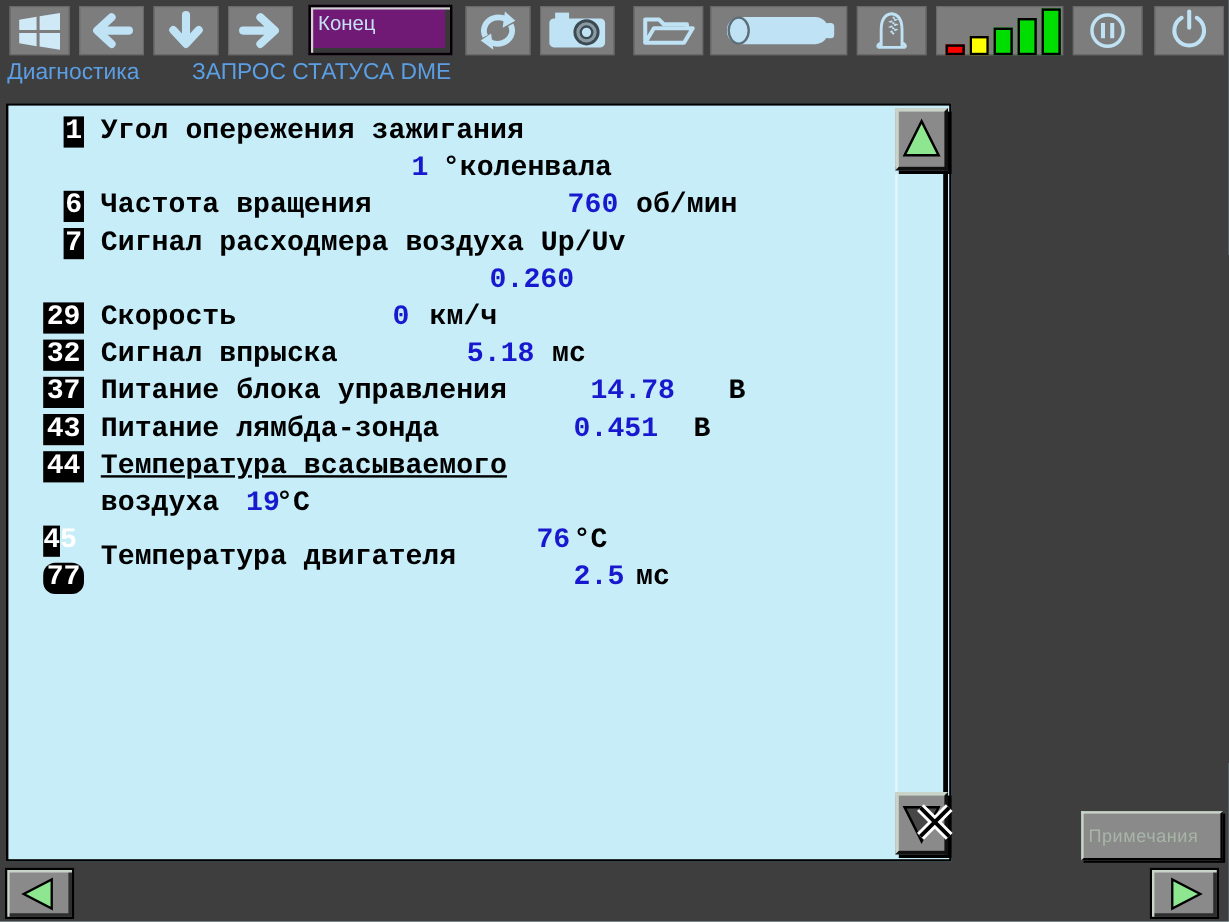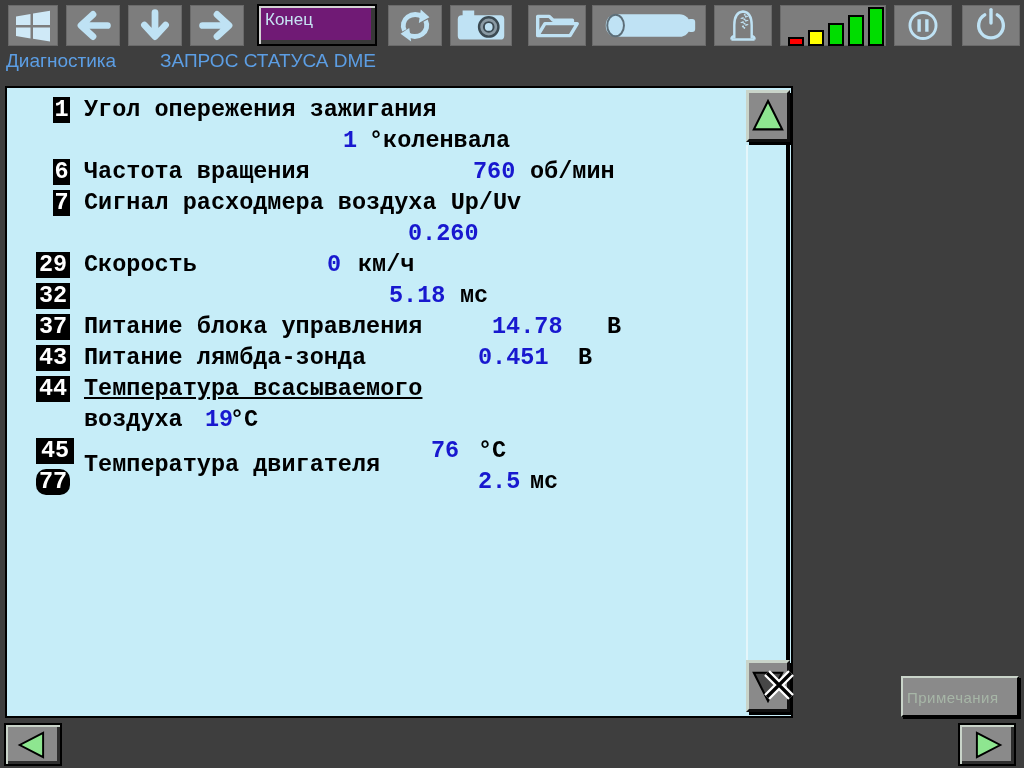--- a/index.html
+++ b/index.html
@@ -176,26 +176,26 @@
 </div>
 
 <div class="panel">
   <div id="status-list">
       <div class="row" style="top: 6px;"><span class="badge" style="left: 46px; width: 17px;">1</span><span class="seg" style="left: 77px;">Угол опережения зажигания</span></div>
       <div class="row" style="top: 37px;"><span class="seg val" style="left: 336px;">1</span><span class="seg" style="left: 362px;">°коленвала</span></div>
       <div class="row" style="top: 68px;"><span class="badge" style="left: 46px; width: 17px;">6</span><span class="seg" style="left: 77px;">Частота вращения</span><span class="seg val" style="left: 466px;">760</span><span class="seg" style="left: 523px;">об/мин</span></div>
       <div class="row" style="top: 99px;"><span class="badge" style="left: 46px; width: 17px;">7</span><span class="seg" style="left: 77px;">Сигнал расходмера воздуха Up/Uv</span></div>
       <div class="row" style="top: 130px;"><span class="seg val" style="left: 401px;">0.260</span></div>
       <div class="row" style="top: 161px;"><span class="badge" style="left: 29px; width: 34px;">29</span><span class="seg" style="left: 77px;">Скорость</span><span class="seg val" style="left: 320px;">0</span><span class="seg" style="left: 351px;">км/ч</span></div>
-      <div class="row" style="top: 192px;"><span class="badge" style="left: 29px; width: 34px;">32</span><span class="seg val" style="left: 382px;">5.18</span><span class="seg" style="left: 453px;">мс</span></div>
+      <div class="row" style="top: 192px;"><span class="badge" style="left: 29px; width: 34px;">32</span><span class="seg" style="left: 77px;">Сигнал впрыска</span><span class="seg val" style="left: 382px;">5.18</span><span class="seg" style="left: 453px;">мс</span></div>
       <div class="row" style="top: 223px;"><span class="badge" style="left: 29px; width: 34px;">37</span><span class="seg" style="left: 77px;">Питание блока управления</span><span class="seg val" style="left: 485px;">14.78</span><span class="seg" style="left: 600px;">В</span></div>
       <div class="row" style="top: 254px;"><span class="badge" style="left: 29px; width: 34px;">43</span><span class="seg" style="left: 77px;">Питание лямбда-зонда</span><span class="seg val" style="left: 471px;">0.451</span><span class="seg" style="left: 571px;">В</span></div>
       <div class="row" style="top: 285px;"><span class="badge" style="left: 29px; width: 34px;">44</span><span class="seg" style="left: 77px; text-decoration: underline;">Температура всасываемого</span></div>
       <div class="row" style="top: 316px;"><span class="seg" style="left: 77px;">воздуха</span><span class="seg val" style="left: 198px;">19</span><span class="seg" style="left: 223px;">°C</span></div>
-      <div class="row" style="top: 347px;"><span class="badge" style="left: 29px; width: 38px;">45</span><span class="seg" style="left: 77px; margin-top: 14px;">Температура двигателя</span><span class="seg val" style="left: 424px; text-align: center;">76</span><span class="seg" style="left: 471px;">°C</span></div>
+      <div class="row" style="top: 347px;"><span class="badge" style="left: 29px; width: 14px;">45</span><span class="seg" style="left: 77px; margin-top: 14px;">Температура двигателя</span><span class="seg val" style="left: 440px; text-align: center;">76</span><span class="seg" style="left: 471px;">°C</span></div>
       <div class="row" style="top: 378px;"><span class="badge" style="left: 29px; width: 34px; border-radius: 10px;">77</span><span class="seg val" style="left: 471px;">2.5</span><span class="seg" style="left: 523px;">мс</span></div>
     </div>
 
   <div class="scrollbar">
     <div class="scroll-btn scroll-up">
       <svg width="38" height="40" viewBox="0 0 44 48">
         <polygon points="22,6 39,40 5,40" fill="#8ee690" stroke="#000" stroke-width="2.5"></polygon>
       </svg>
     </div>
     <div class="scroll-track"></div>

